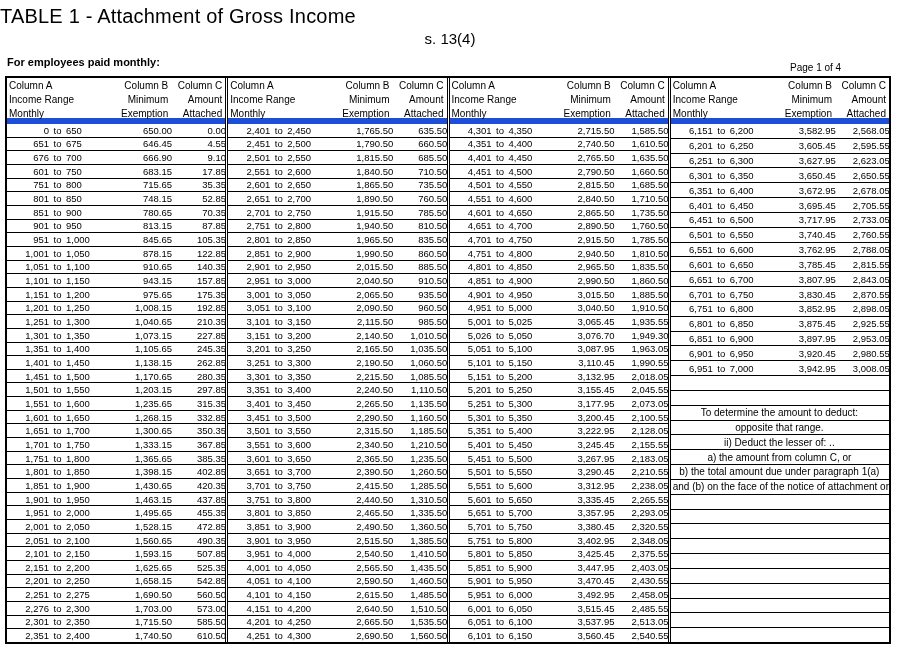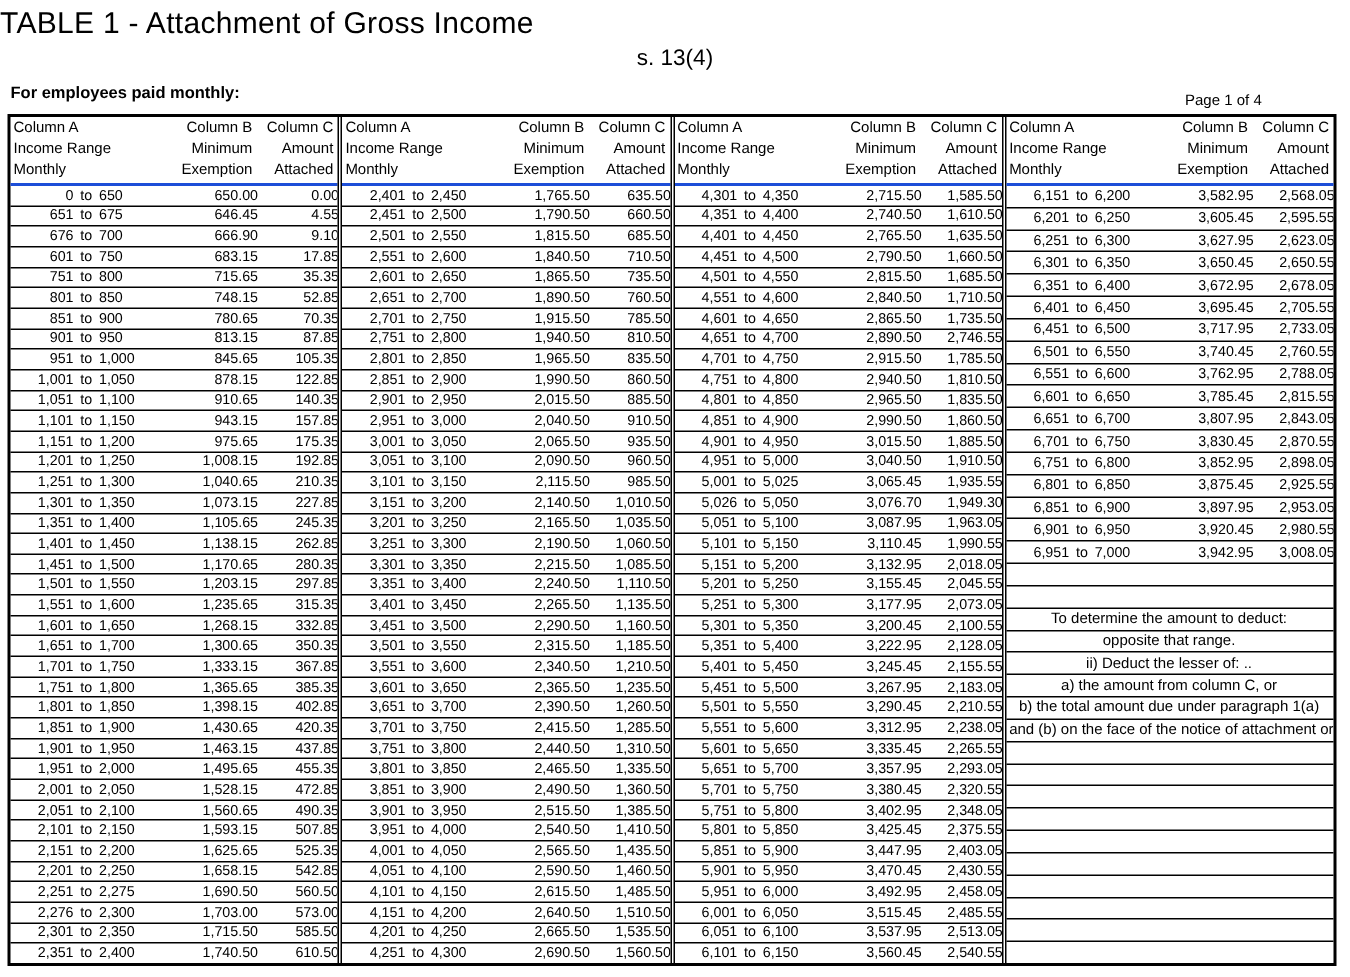--- a/index.html
+++ b/index.html
@@ -13,23 +13,23 @@
   .page-label { position:absolute; top:62px; left:790px; font-size:10px; }
 
   .big-table {
     position:absolute; left:5px; top:76px; width:886px; height:568px;
     border:2px solid #000; display:flex; box-sizing:border-box;
   }
   .group { flex:1 1 0; display:flex; flex-direction:column; min-width:0; }
   .group + .group { border-left:3px double #000; }
 
   .ghead {
-    height:46px; flex:0 0 46px; border-bottom:2px solid #1d4ed8;
+    height:46px; flex:0 0 46px; border-bottom:6px solid #1d4ed8;
     font-size:10px; line-height:14px; padding:1px 3px 1px 2px;
-    display:flex; flex-direction:column; justify-content:flex-end; box-sizing:border-box;
+    display:flex; flex-direction:column; justify-content:flex-start; box-sizing:border-box;
   }
   .ghead-line { display:flex; white-space:nowrap; }
   .h-a { flex:1 1 auto; text-align:left; }
   .h-b { flex:0 0 66px; text-align:right; }
   .h-c { flex:0 0 54px; text-align:right; }
 
   .rows { flex:1 1 auto; display:flex; flex-direction:column; }
   .row {
     flex:1 1 0; display:flex; align-items:center;
     border-bottom:1px solid #000; box-sizing:border-box;
@@ -777,21 +777,21 @@
           <span class="c-sp"></span>
           <span class="c-ex">2,865.50</span>
           <span class="c-at">1,735.50</span>
         </div>
         <div class="row">
           <span class="c-low">4,651</span>
           <span class="c-to">to</span>
           <span class="c-high">4,700</span>
           <span class="c-sp"></span>
           <span class="c-ex">2,890.50</span>
-          <span class="c-at">2,746.55</span>
+          <span class="c-at">1,760.50</span>
         </div>
         <div class="row">
           <span class="c-low">4,701</span>
           <span class="c-to">to</span>
           <span class="c-high">4,750</span>
           <span class="c-sp"></span>
           <span class="c-ex">2,915.50</span>
           <span class="c-at">1,785.50</span>
         </div>
         <div class="row">

